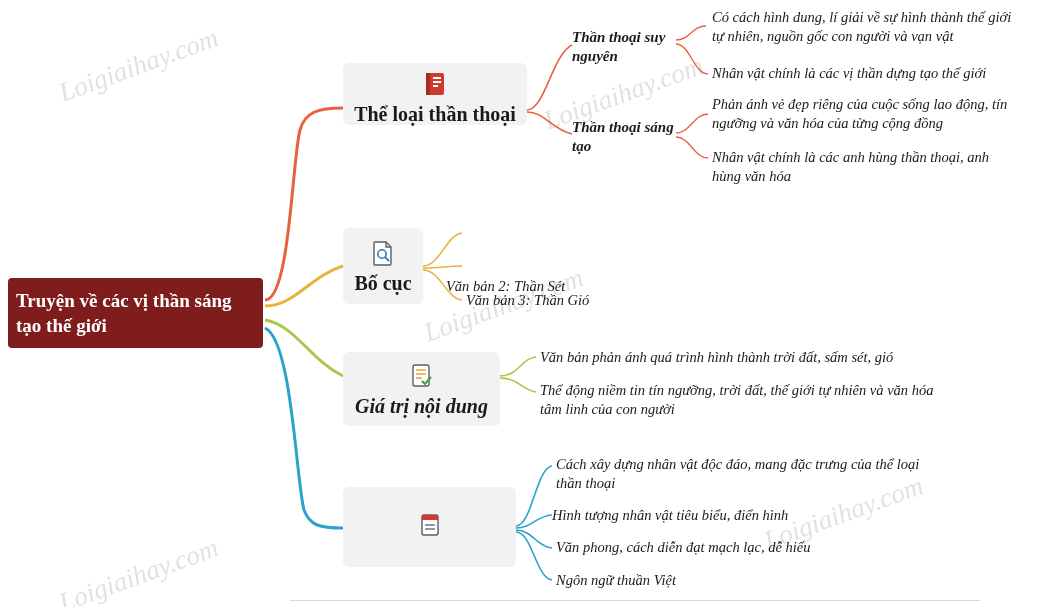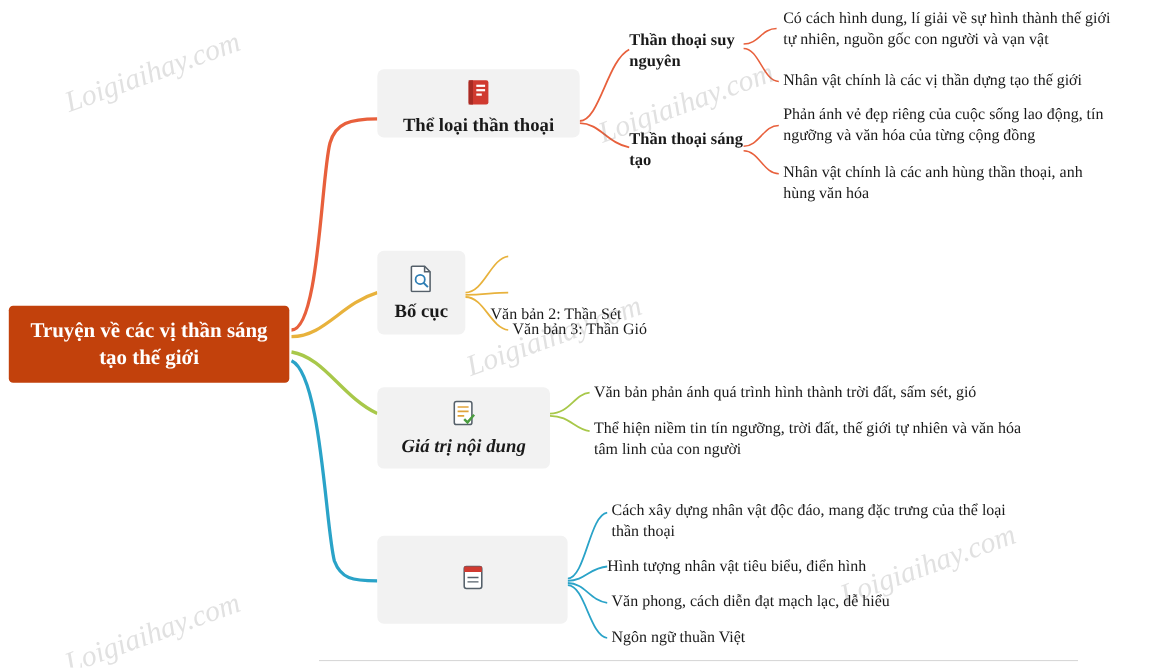--- a/index.html
+++ b/index.html
@@ -34,64 +34,64 @@
     transform: rotate(-20deg);
     white-space: nowrap;
     user-select: none;
   }
   .root-node {
     position: absolute;
     left: 8px;
     top: 278px;
     width: 255px;
     height: 70px;
-    background: #c2410c;
+    background: #7f1d1d;
     border-radius: 4px;
     color: #ffffff;
     font-weight: bold;
     font-size: 19px;
     line-height: 25px;
     display: flex;
     align-items: center;
     justify-content: center;
-    text-align: center;
     box-sizing: border-box;
     padding: 1px 8px;
   }
   .branch-box {
     position: absolute;
     background: #f2f2f2;
     border-radius: 6px;
     box-sizing: border-box;
     display: flex;
     flex-direction: column;
     align-items: center;
     justify-content: center;
   }
   .branch-box .title {
     font-weight: bold;
-    font-size: 17px;
+    font-size: 20px;
     color: #1a1a1a;
     text-align: center;
     line-height: 22px;
   }
   .branch-icon {
     width: 30px;
     height: 30px;
     margin-bottom: 4px;
     display: flex;
     align-items: center;
     justify-content: center;
   }
   .leaf {
     position: absolute;
     font-size: 14.5px;
     line-height: 19px;
     color: #1a1a1a;
     box-sizing: border-box;
+    font-style: italic;
   }
   .leaf.bold {
     font-weight: bold;
     font-size: 15px;
   }
   .bottom-rule {
     position: absolute;
     left: 290px;
     top: 600px;
     width: 690px;
@@ -187,21 +187,21 @@
         <line x1="6" y1="7" x2="16" y2="7" stroke="#e0a33a" stroke-width="1.5"></line>
         <line x1="6" y1="11" x2="16" y2="11" stroke="#e0a33a" stroke-width="1.5"></line>
         <line x1="6" y1="15" x2="12" y2="15" stroke="#e0a33a" stroke-width="1.5"></line>
         <path d="M12 18 l3 3 l6 -7" fill="none" stroke="#4a9d3f" stroke-width="2.2"></path>
       </svg>
     </span>
     <span class="title">Giá trị nội dung</span>
   </div>
 
   <div class="leaf" style="left:540px; top:348px; width:400px;">Văn bản phản ánh quá trình hình thành trời đất, sấm sét, gió</div>
-  <div class="leaf" style="left:540px; top:381px; width:400px;">Thể hiện niềm tin tín ngưỡng, trời đất, thế giới tự nhiên và văn hóa tâm linh của con người</div>
+  <div class="leaf" style="left:540px; top:381px; width:400px;">Thể động niềm tin tín ngưỡng, trời đất, thế giới tự nhiên và văn hóa tâm linh của con người</div>
 
   <div class="branch-box" style="left:343px; top:487px; width:173px; height:80px;">
     <span class="branch-icon">
       <svg width="24" height="26" viewBox="0 0 24 26">
         <rect x="4" y="3" width="16" height="20" rx="2" fill="#ffffff" stroke="#55606a" stroke-width="1.4"></rect>
         <rect x="4" y="3" width="16" height="5" fill="#d03a30"></rect>
         <line x1="7" y1="13" x2="17" y2="13" stroke="#55606a" stroke-width="1.3"></line>
         <line x1="7" y1="17" x2="17" y2="17" stroke="#55606a" stroke-width="1.3"></line>
       </svg>
     </span>

